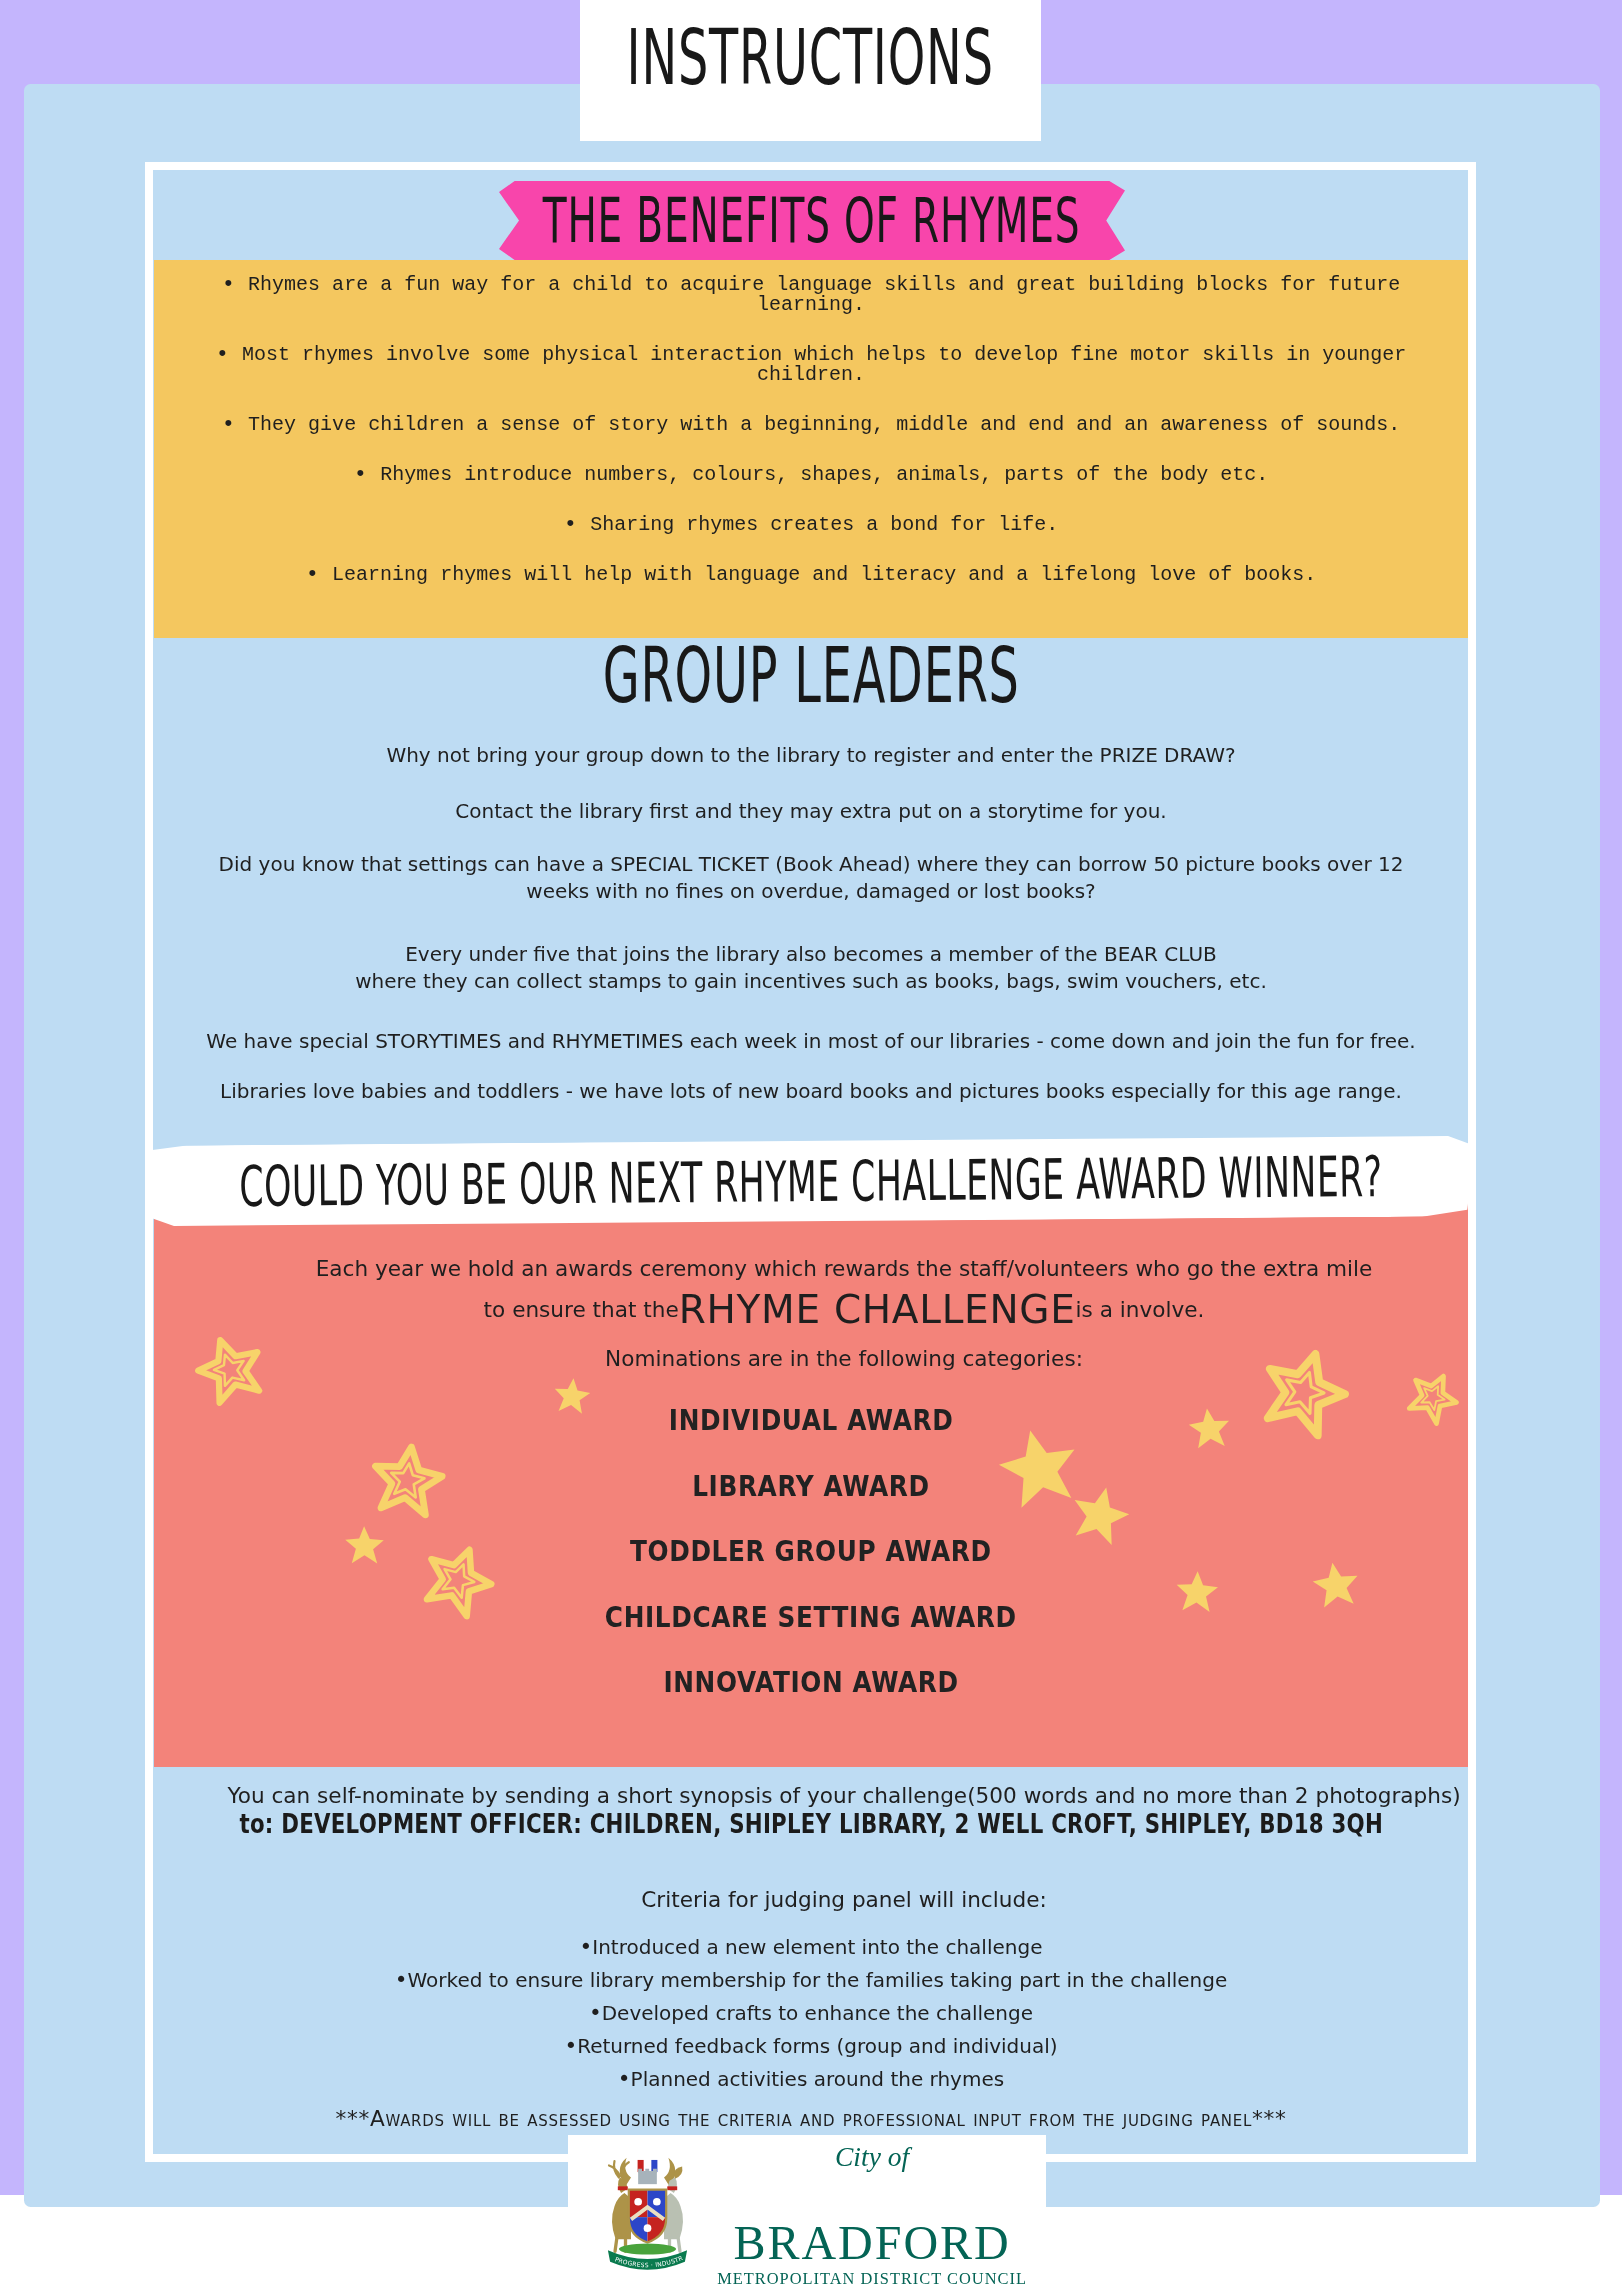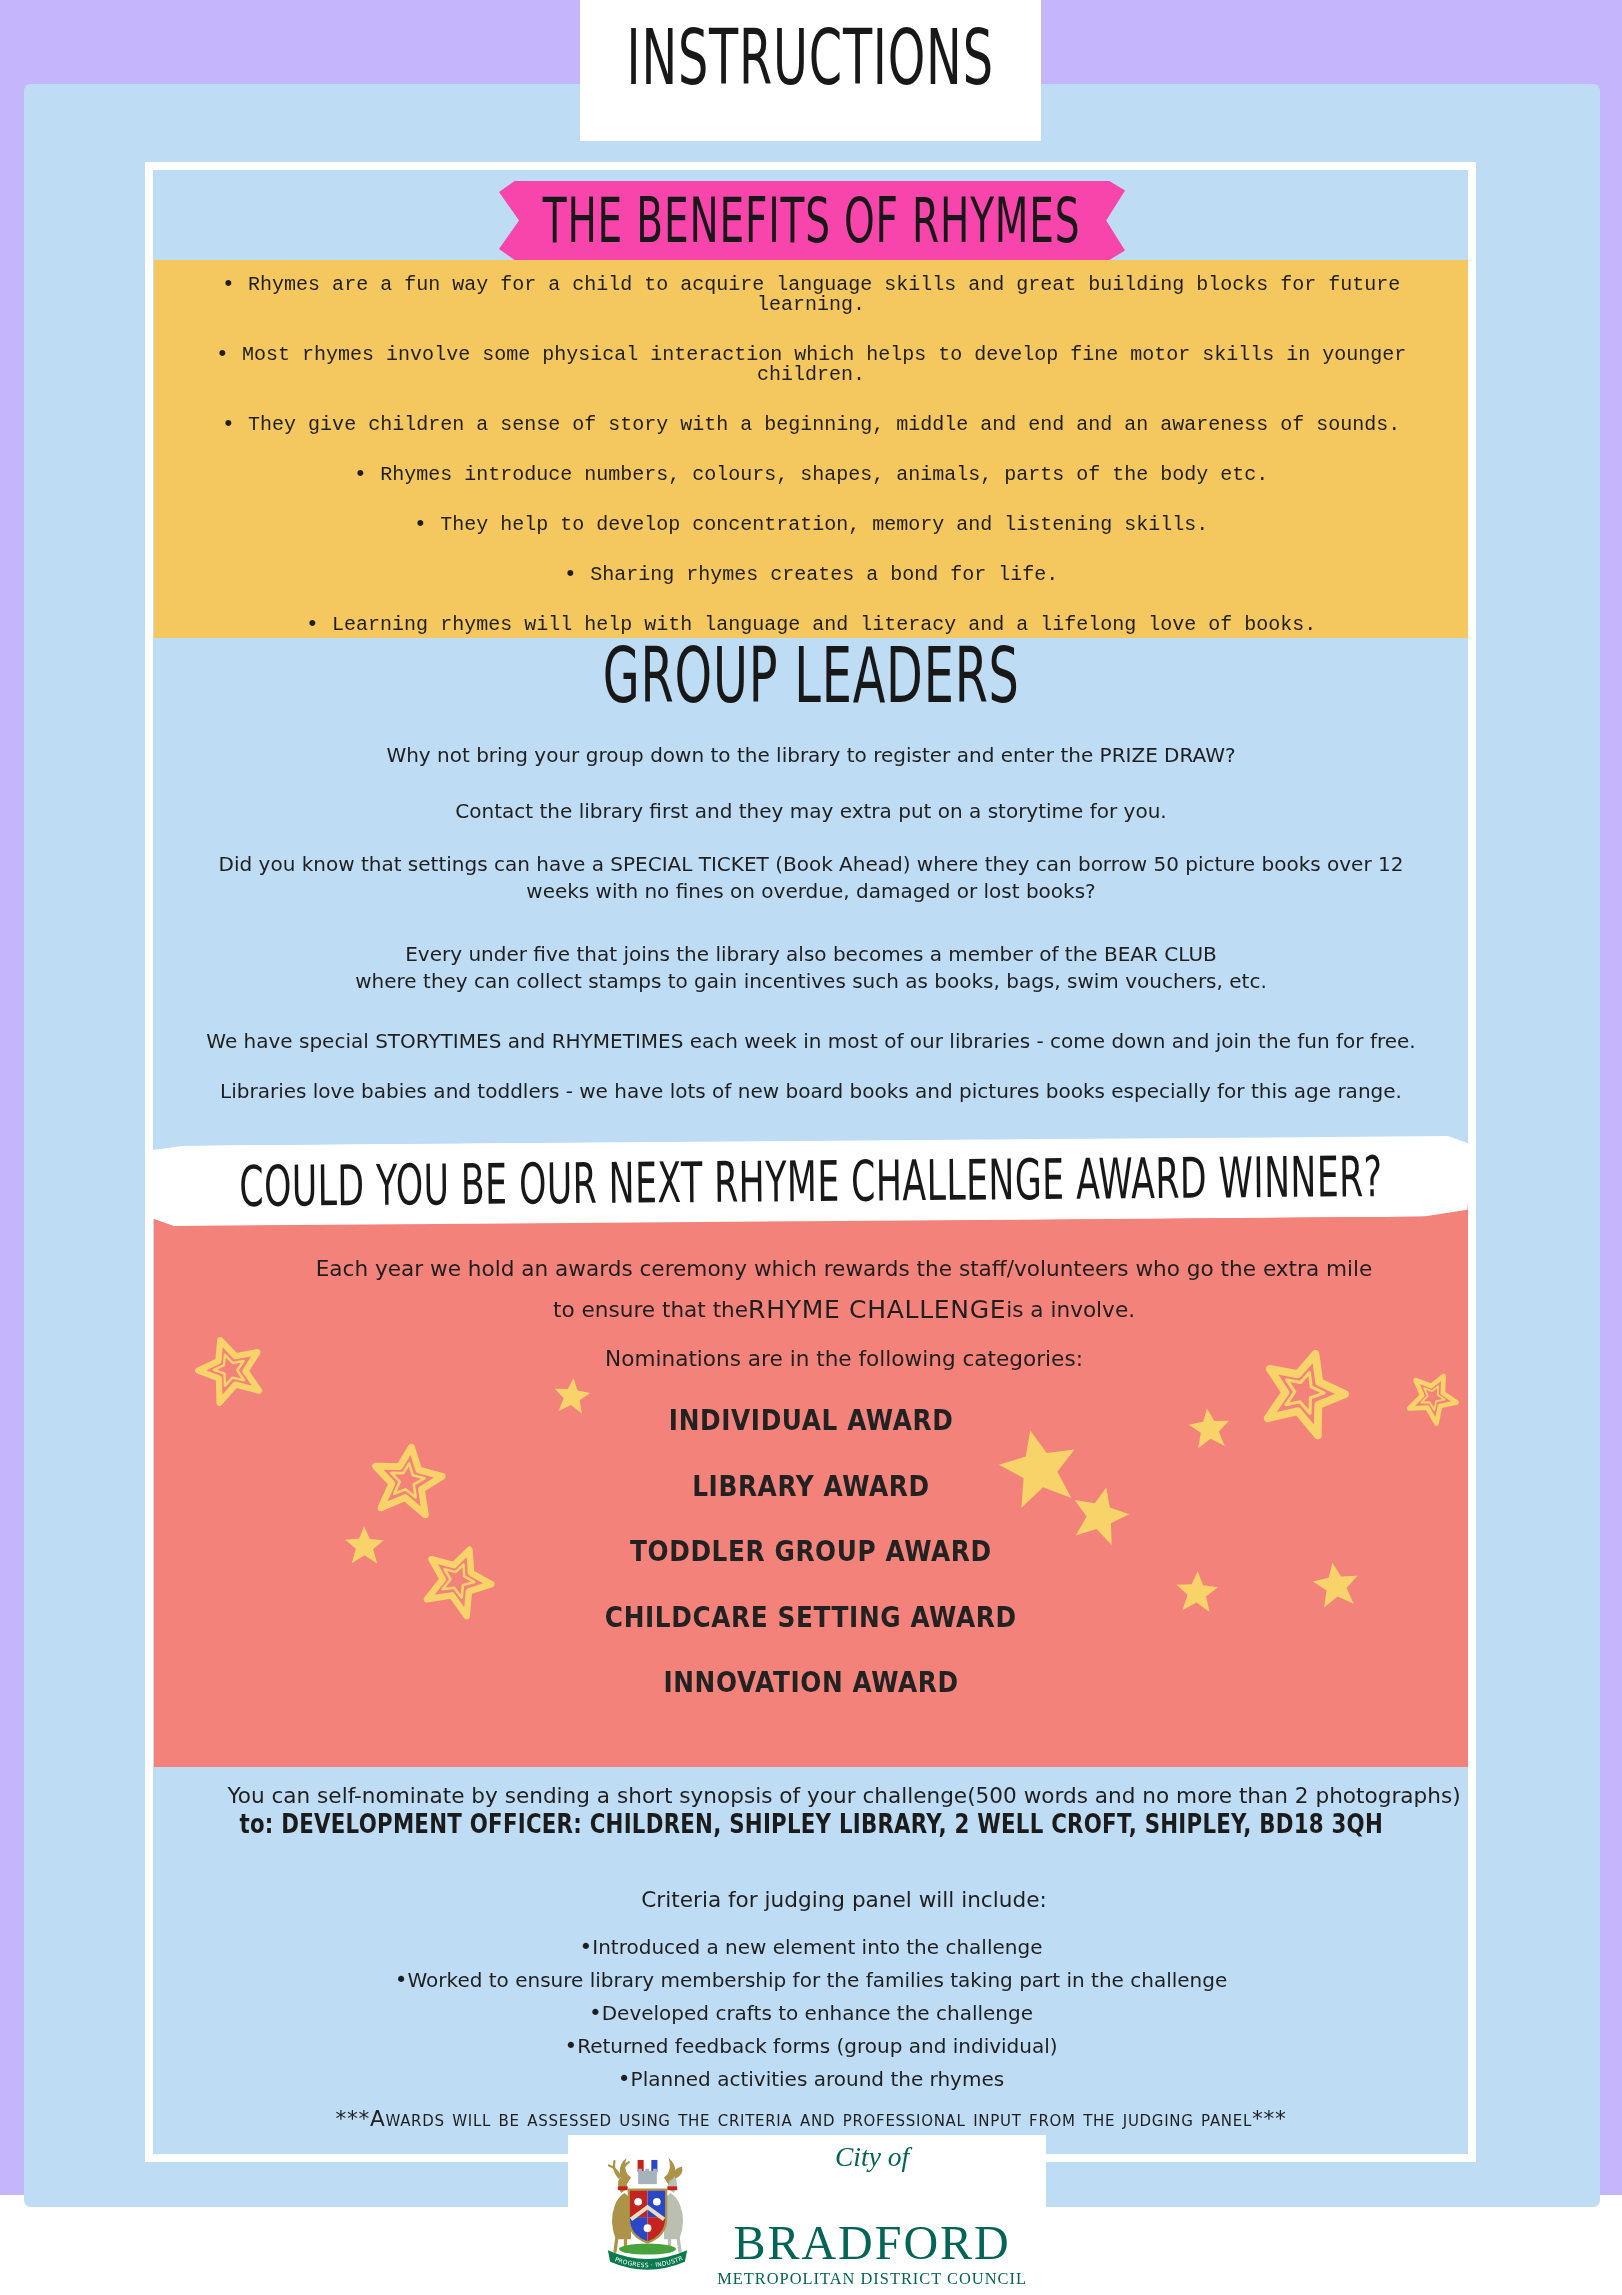--- a/index.html
+++ b/index.html
@@ -50,21 +50,21 @@
 
   .flexcenter{display:flex;justify-content:center;align-items:center;}
   .blk{position:absolute;left:154px;width:1314px;}
 
   #p1{top:736px;height:39px;} #p2{top:792px;height:39px;}
   #p3{top:851px;height:59px;} #p4{top:941px;height:59px;}
   #p5{top:1022px;height:39px;} #p6{top:1072px;height:39px;}
 
   #award-intro1{top:1250px;height:39px;}
   #award-intro2{top:1288px;height:44px;}
-  #award-intro2 .emph{font-size:25px;letter-spacing:0.7px;}
+  #award-intro2 .emph{font-size:39px;letter-spacing:0.7px;}
   #award-intro3{top:1340px;height:39px;}
 
   .category{position:absolute;left:154px;width:1314px;height:39px;display:flex;justify-content:center;align-items:center;}
   .category span{font-size:27.5px;font-weight:700;letter-spacing:0.7px;color:#222;transform:scaleX(0.9);white-space:nowrap;}
   #cat0{top:1400px;} #cat1{top:1466px;} #cat2{top:1531px;} #cat3{top:1597px;} #cat4{top:1662px;}
 
   #nom-line1{top:1777px;height:39px;}
   #nom-address{top:1809px;height:46px;display:flex;justify-content:center;align-items:flex-start;}
   #nom-address .addr{font-size:26px;font-weight:700;color:#1b1b1b;transform:scaleX(0.82);white-space:nowrap;letter-spacing:0.3px;}
   #criteria-title{top:1881px;height:39px;}
@@ -118,21 +118,20 @@
     <div class="cond-wrap">
         <h2 class="cond" style="margin:0;">THE BENEFITS OF RHYMES</h2>
       </div>
   </div>
 
   <ul class="benefits-list">
     <li>Rhymes are a fun way for a child to acquire language skills and great building blocks for future learning.</li>
     <li>Most rhymes involve some physical interaction which helps to develop fine motor skills in younger children.</li>
     <li>They give children a sense of story with a beginning, middle and end and an awareness of sounds.</li>
     <li>Rhymes introduce numbers, colours, shapes, animals, parts of the body etc.</li>
-    <li>They help to develop concentration, memory and listening skills.</li>
     <li>Sharing rhymes creates a bond for life.</li>
     <li>Learning rhymes will help with language and literacy and a lifelong love of books.</li>
   </ul>
 
   <div class="heading-block" id="group-leaders-heading">
     <div class="cond-wrap">
         <h2 class="cond" style="margin:0;">GROUP LEADERS</h2>
       </div>
   </div>
 

